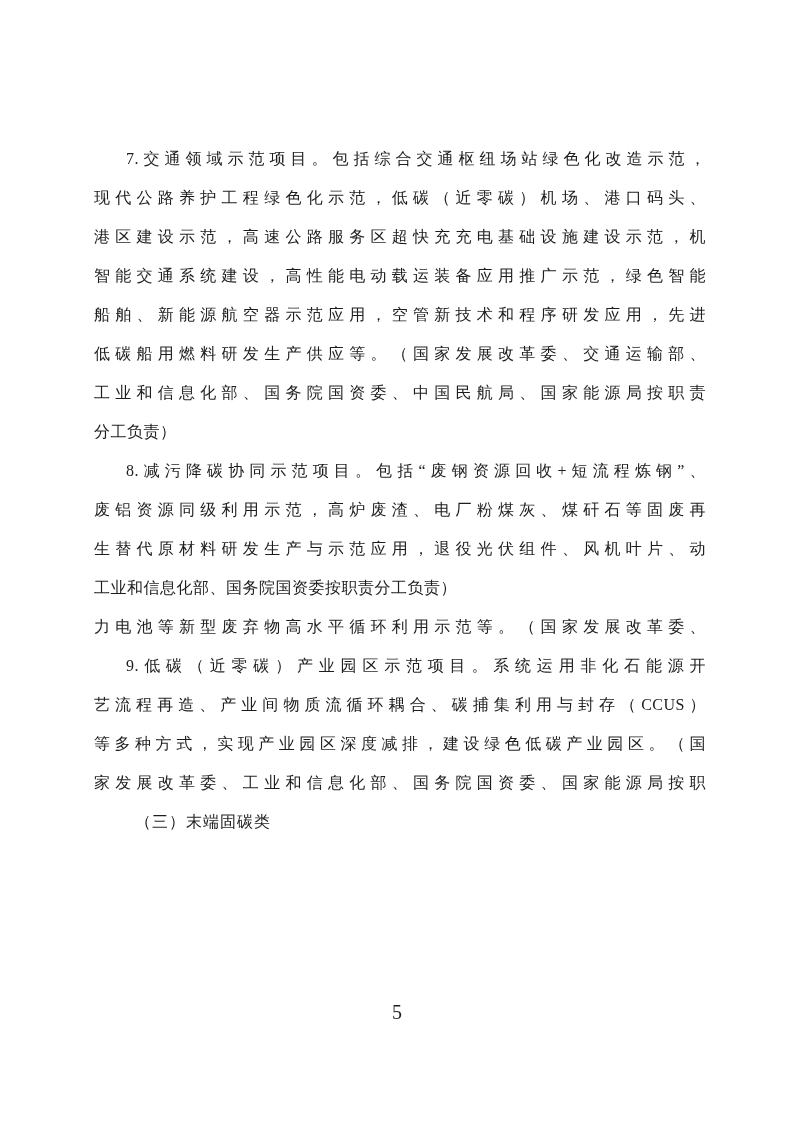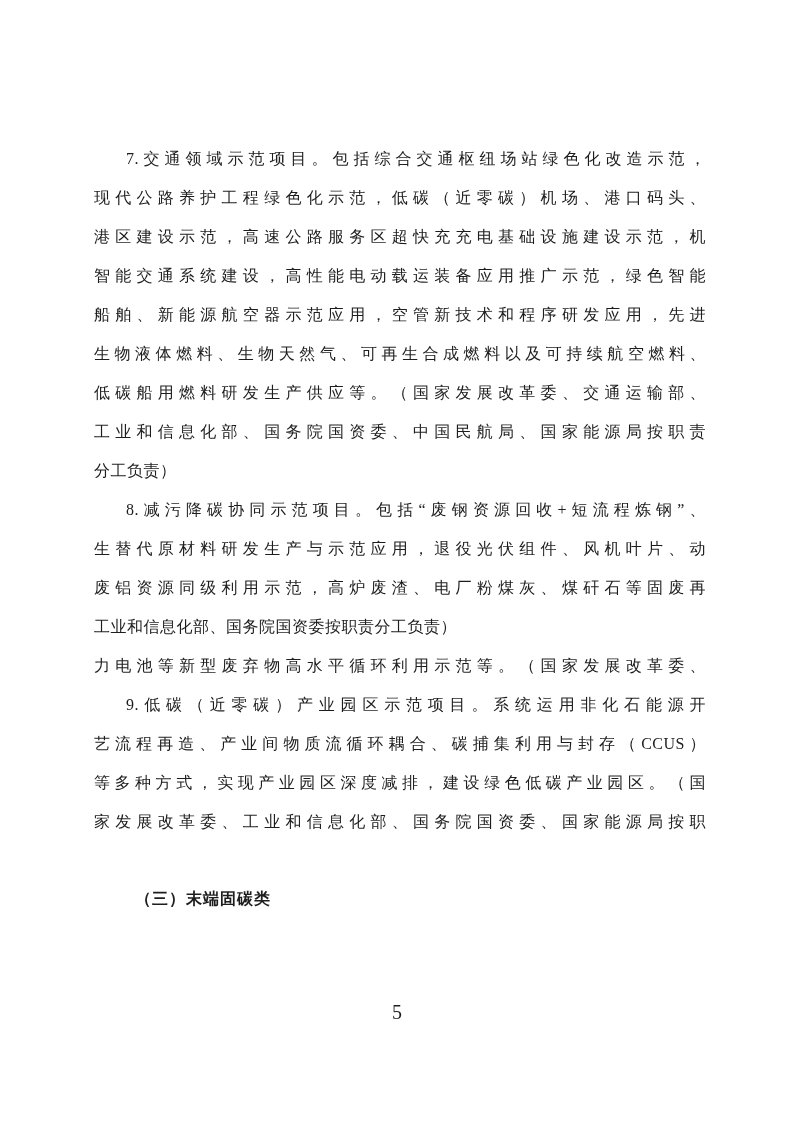--- a/index.html
+++ b/index.html
@@ -37,26 +37,25 @@
   }
   .line.para-start { text-indent: 32px; }
   .line.para-end {
     text-align: right;
     text-align-last: left;
   }
   .section-heading {
     display: block;
     height: 39px;
     line-height: 39px;
-    font-weight: 700;
+    font-weight: 400;
     text-indent: 41px;
     text-align: center;
     text-align-last: left;
     letter-spacing: 1px;
-    margin-top: 38px;
   }
   .page-footer {
     position: absolute;
     left: 0;
     top: 1001px;
     width: 794px;
     text-align: center;
     font-size: 20px;
     color: #1d1d1d;
   }
@@ -66,30 +65,29 @@
 
 <div class="page">
   <div class="doc-body">
 
     <div>
       <span class="line para-start">7.交通领域示范项目。包括综合交通枢纽场站绿色化改造示范，</span>
       <span class="line">现代公路养护工程绿色化示范，低碳（近零碳）机场、港口码头、</span>
       <span class="line">港区建设示范，高速公路服务区超快充充电基础设施建设示范，机</span>
       <span class="line">智能交通系统建设，高性能电动载运装备应用推广示范，绿色智能</span>
       <span class="line">船舶、新能源航空器示范应用，空管新技术和程序研发应用，先进</span>
-      <span class="line">生物液体燃料、生物天然气、可再生合成燃料以及可持续航空燃料、</span>
       <span class="line">低碳船用燃料研发生产供应等。（国家发展改革委、交通运输部、</span>
       <span class="line">工业和信息化部、国务院国资委、中国民航局、国家能源局按职责</span>
       <span class="line para-end">分工负责）</span>
     </div>
 
     <div>
       <span class="line para-start">8.减污降碳协同示范项目。包括“废钢资源回收+短流程炼钢”、</span>
+      <span class="line">废铝资源同级利用示范，高炉废渣、电厂粉煤灰、煤矸石等固废再</span>
       <span class="line">生替代原材料研发生产与示范应用，退役光伏组件、风机叶片、动</span>
-      <span class="line">废铝资源同级利用示范，高炉废渣、电厂粉煤灰、煤矸石等固废再</span>
       <span class="line para-end">工业和信息化部、国务院国资委按职责分工负责）</span>
       <span class="line">力电池等新型废弃物高水平循环利用示范等。（国家发展改革委、</span>
     </div>
 
     <div>
       <span class="line para-start">9.低碳（近零碳）产业园区示范项目。系统运用非化石能源开</span>
       <span class="line">艺流程再造、产业间物质流循环耦合、碳捕集利用与封存（CCUS）</span>
       <span class="line">等多种方式，实现产业园区深度减排，建设绿色低碳产业园区。（国</span>
       <span class="line">家发展改革委、工业和信息化部、国务院国资委、国家能源局按职</span>
     </div>

